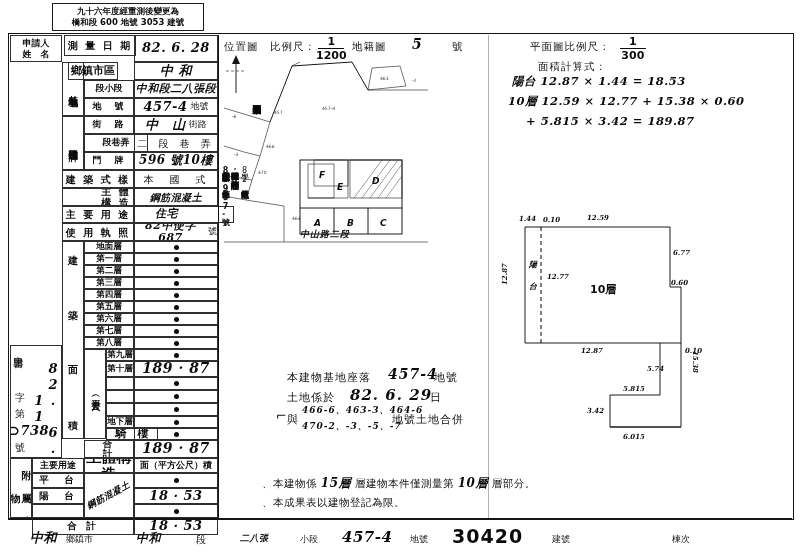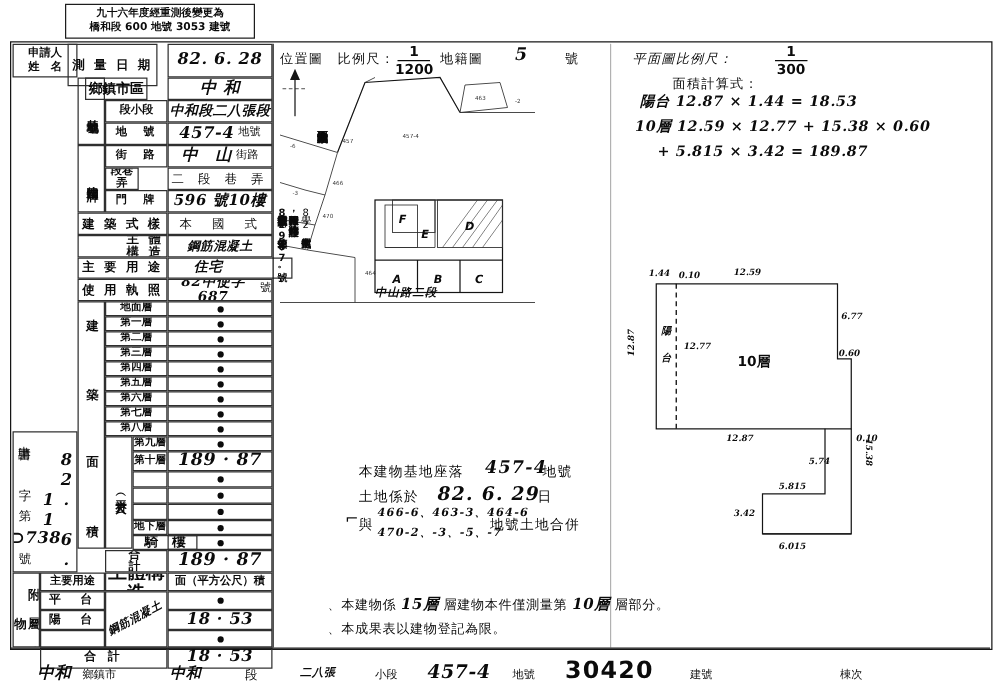--- a/index.html
+++ b/index.html
@@ -72,21 +72,21 @@
   </div>
 
   <div class="abs" id="frame"></div>
 
   <div>
 
     <div class="cell lbl" style="left:10px;top:35px;width:52px;height:27px;font-size:9px;letter-spacing:0;">
       <span style="line-height:11px;">申請人<br>姓　名</span>
     </div>
 
-    <div class="cell lbl" style="left:54px;top:35px;width:72px;height:34px;">測 量 日 期</div>
+    <div class="cell lbl" style="left:64px;top:35px;width:72px;height:21px;">測 量 日 期</div>
     <div class="cell val" style="left:134px;top:35px;width:84px;height:27px;">
       <span class="hand big">82. 6. 28</span>
     </div>
 
     <div class="cell lbl" style="left:62px;top:62px;width:22px;height:54px;writing-mode:vertical-rl;text-orientation:upright;letter-spacing:1px;font-size:9.5px;">基地地號</div>
     <div class="cell lbl" style="left:68px;top:62px;width:50px;height:18px;font-size:11px;letter-spacing:0;text-align:center;">鄉鎮市區</div>
     <div class="cell val" style="left:134px;top:62px;width:84px;height:18px;">
       <span class="hand">中 和</span>
     </div>
     <div class="cell lbl" style="left:84px;top:80px;width:50px;height:18px;font-size:9px;letter-spacing:0;">段小段</div>
@@ -98,21 +98,21 @@
       <span class="hand">457-4</span>
       <span style="font-size:9px;">地號</span>
     </div>
 
     <div class="cell lbl" style="left:62px;top:116px;width:22px;height:54px;writing-mode:vertical-rl;text-orientation:upright;letter-spacing:1px;font-size:9.5px;">建物門牌</div>
     <div class="cell lbl" style="left:84px;top:116px;width:50px;height:18px;font-size:9px;letter-spacing:2px;">街　路</div>
     <div class="cell val" style="left:134px;top:116px;width:84px;height:18px;gap:3px;">
       <span class="hand">中　山</span>
       <span style="font-size:9px;">街路</span>
     </div>
-    <div class="cell lbl" style="left:84px;top:134px;width:27px;height:18px;font-size:9px;letter-spacing:0;">段巷弄</div>
+    <div class="cell lbl" style="left:84px;top:134px;width:64px;height:18px;font-size:9px;letter-spacing:0;">段巷弄</div>
     <div class="cell val" style="left:134px;top:134px;width:84px;height:18px;">
       <span style="font-size:10px;letter-spacing:4px;">二 段 巷 弄</span>
     </div>
     <div class="cell lbl" style="left:84px;top:152px;width:50px;height:18px;font-size:9px;letter-spacing:2px;">門　牌</div>
     <div class="cell val" style="left:134px;top:152px;width:84px;height:18px;">
       <span class="hand" style="font-size:12px;">596 號10樓</span>
     </div>
 
     <div class="cell lbl" style="left:62px;top:170px;width:72px;height:18px;">建 築 式 樣</div>
     <div class="cell val" style="left:134px;top:170px;width:84px;height:18px;">
@@ -333,21 +333,21 @@
   </div>
 
   <div>
     <div class="abs vert" style="left:250px;top:98px;height:240px;font-size:9px;letter-spacing:0px;">本建物平面圖及建物面積業表由執照字第</div>
     <div class="abs vert" style="left:238px;top:166px;height:180px;font-size:8px;letter-spacing:0px;">學82中使字第六八七號使用執照</div>
     <div class="abs vert" style="left:228px;top:166px;height:180px;font-size:8px;letter-spacing:0px;font-weight:700;">因行政程序不符，特此註銷作廢</div>
     <div class="abs vert" style="left:219px;top:166px;height:185px;font-size:8px;letter-spacing:0px;font-weight:700;">重新核發使用執照82中使字第987號。</div>
   </div>
 
   <div>
-    <div class="rtxt" style="left:506px;top:40px;font-style:italic;">平面圖比例尺：</div>
+    <div class="rtxt" style="left:530px;top:40px;">平面圖比例尺：</div>
     <div class="abs" style="left:620px;top:36px;">
       <span class="frac">
         <span class="num">1</span>
         <span class="den">300</span>
       </span>
     </div>
     <div class="rtxt" style="left:538px;top:60px;">面積計算式：</div>
     <div class="formula hand" style="left:512px;top:74px;">陽台 12.87 × 1.44 = 18.53</div>
     <div class="formula hand" style="left:508px;top:94px;">10層 12.59 × 12.77 + 15.38 × 0.60</div>
     <div class="formula hand" style="left:526px;top:114px;">+ 5.815 × 3.42 = 189.87</div>

